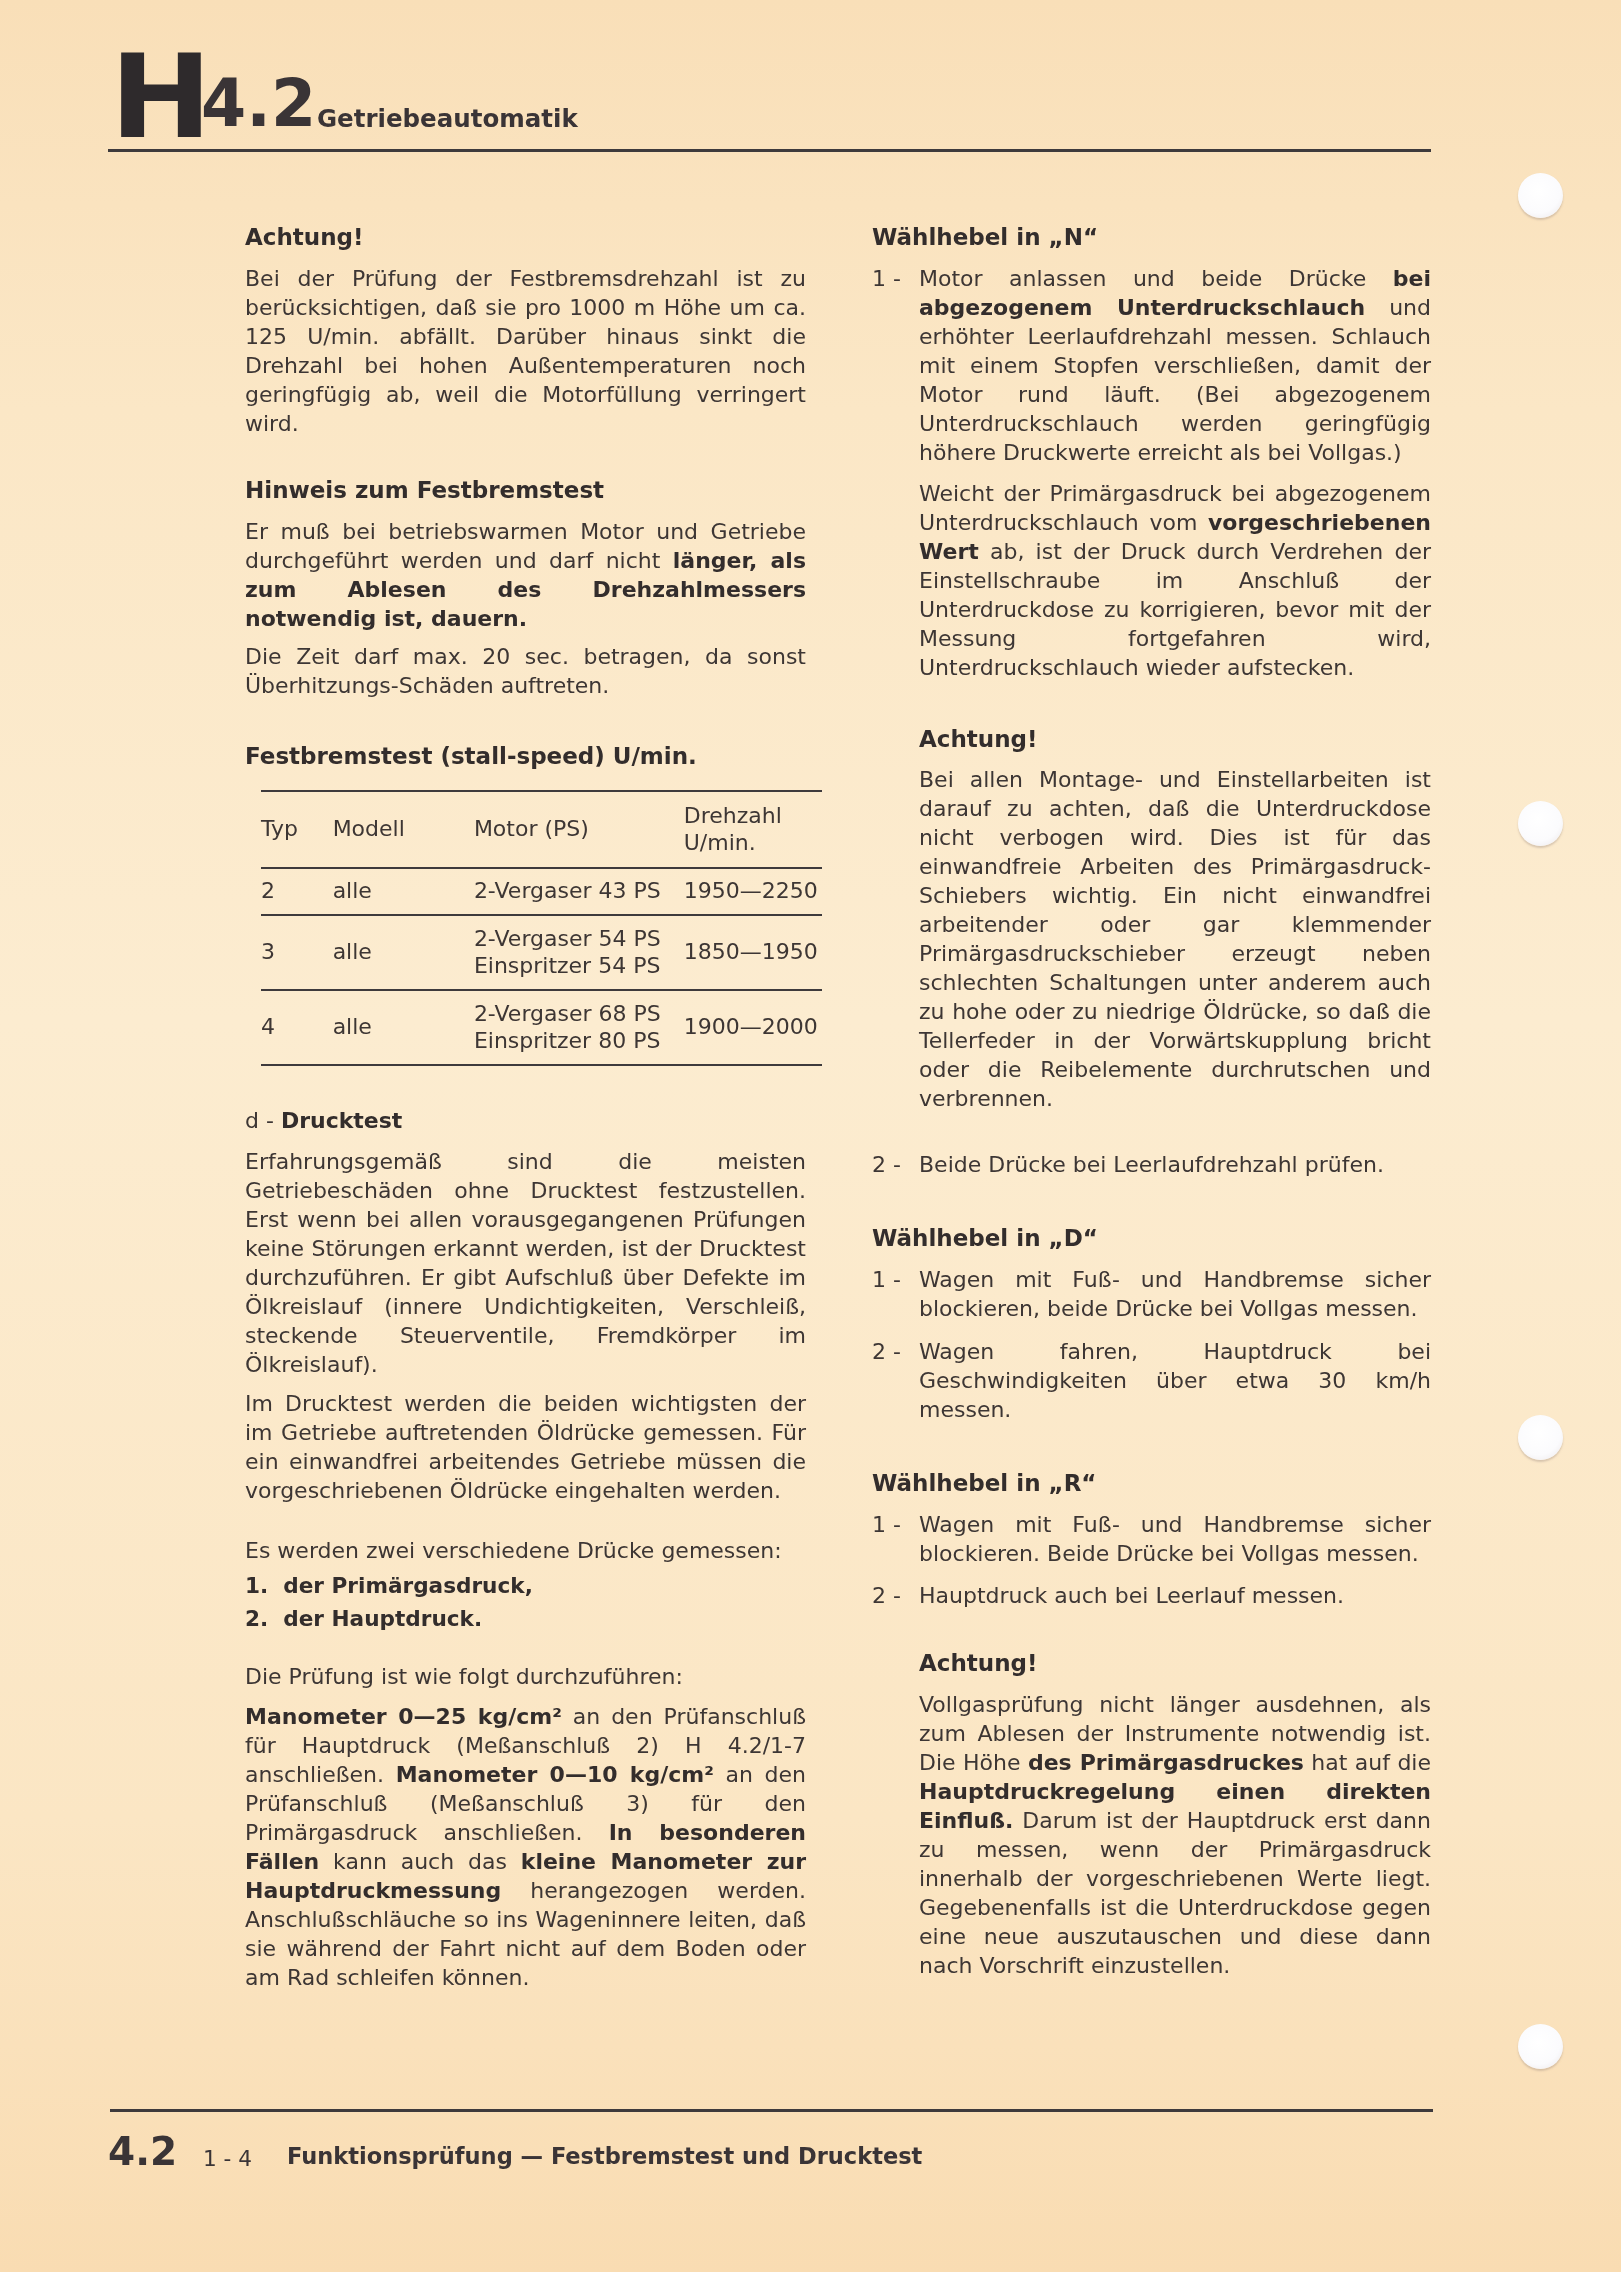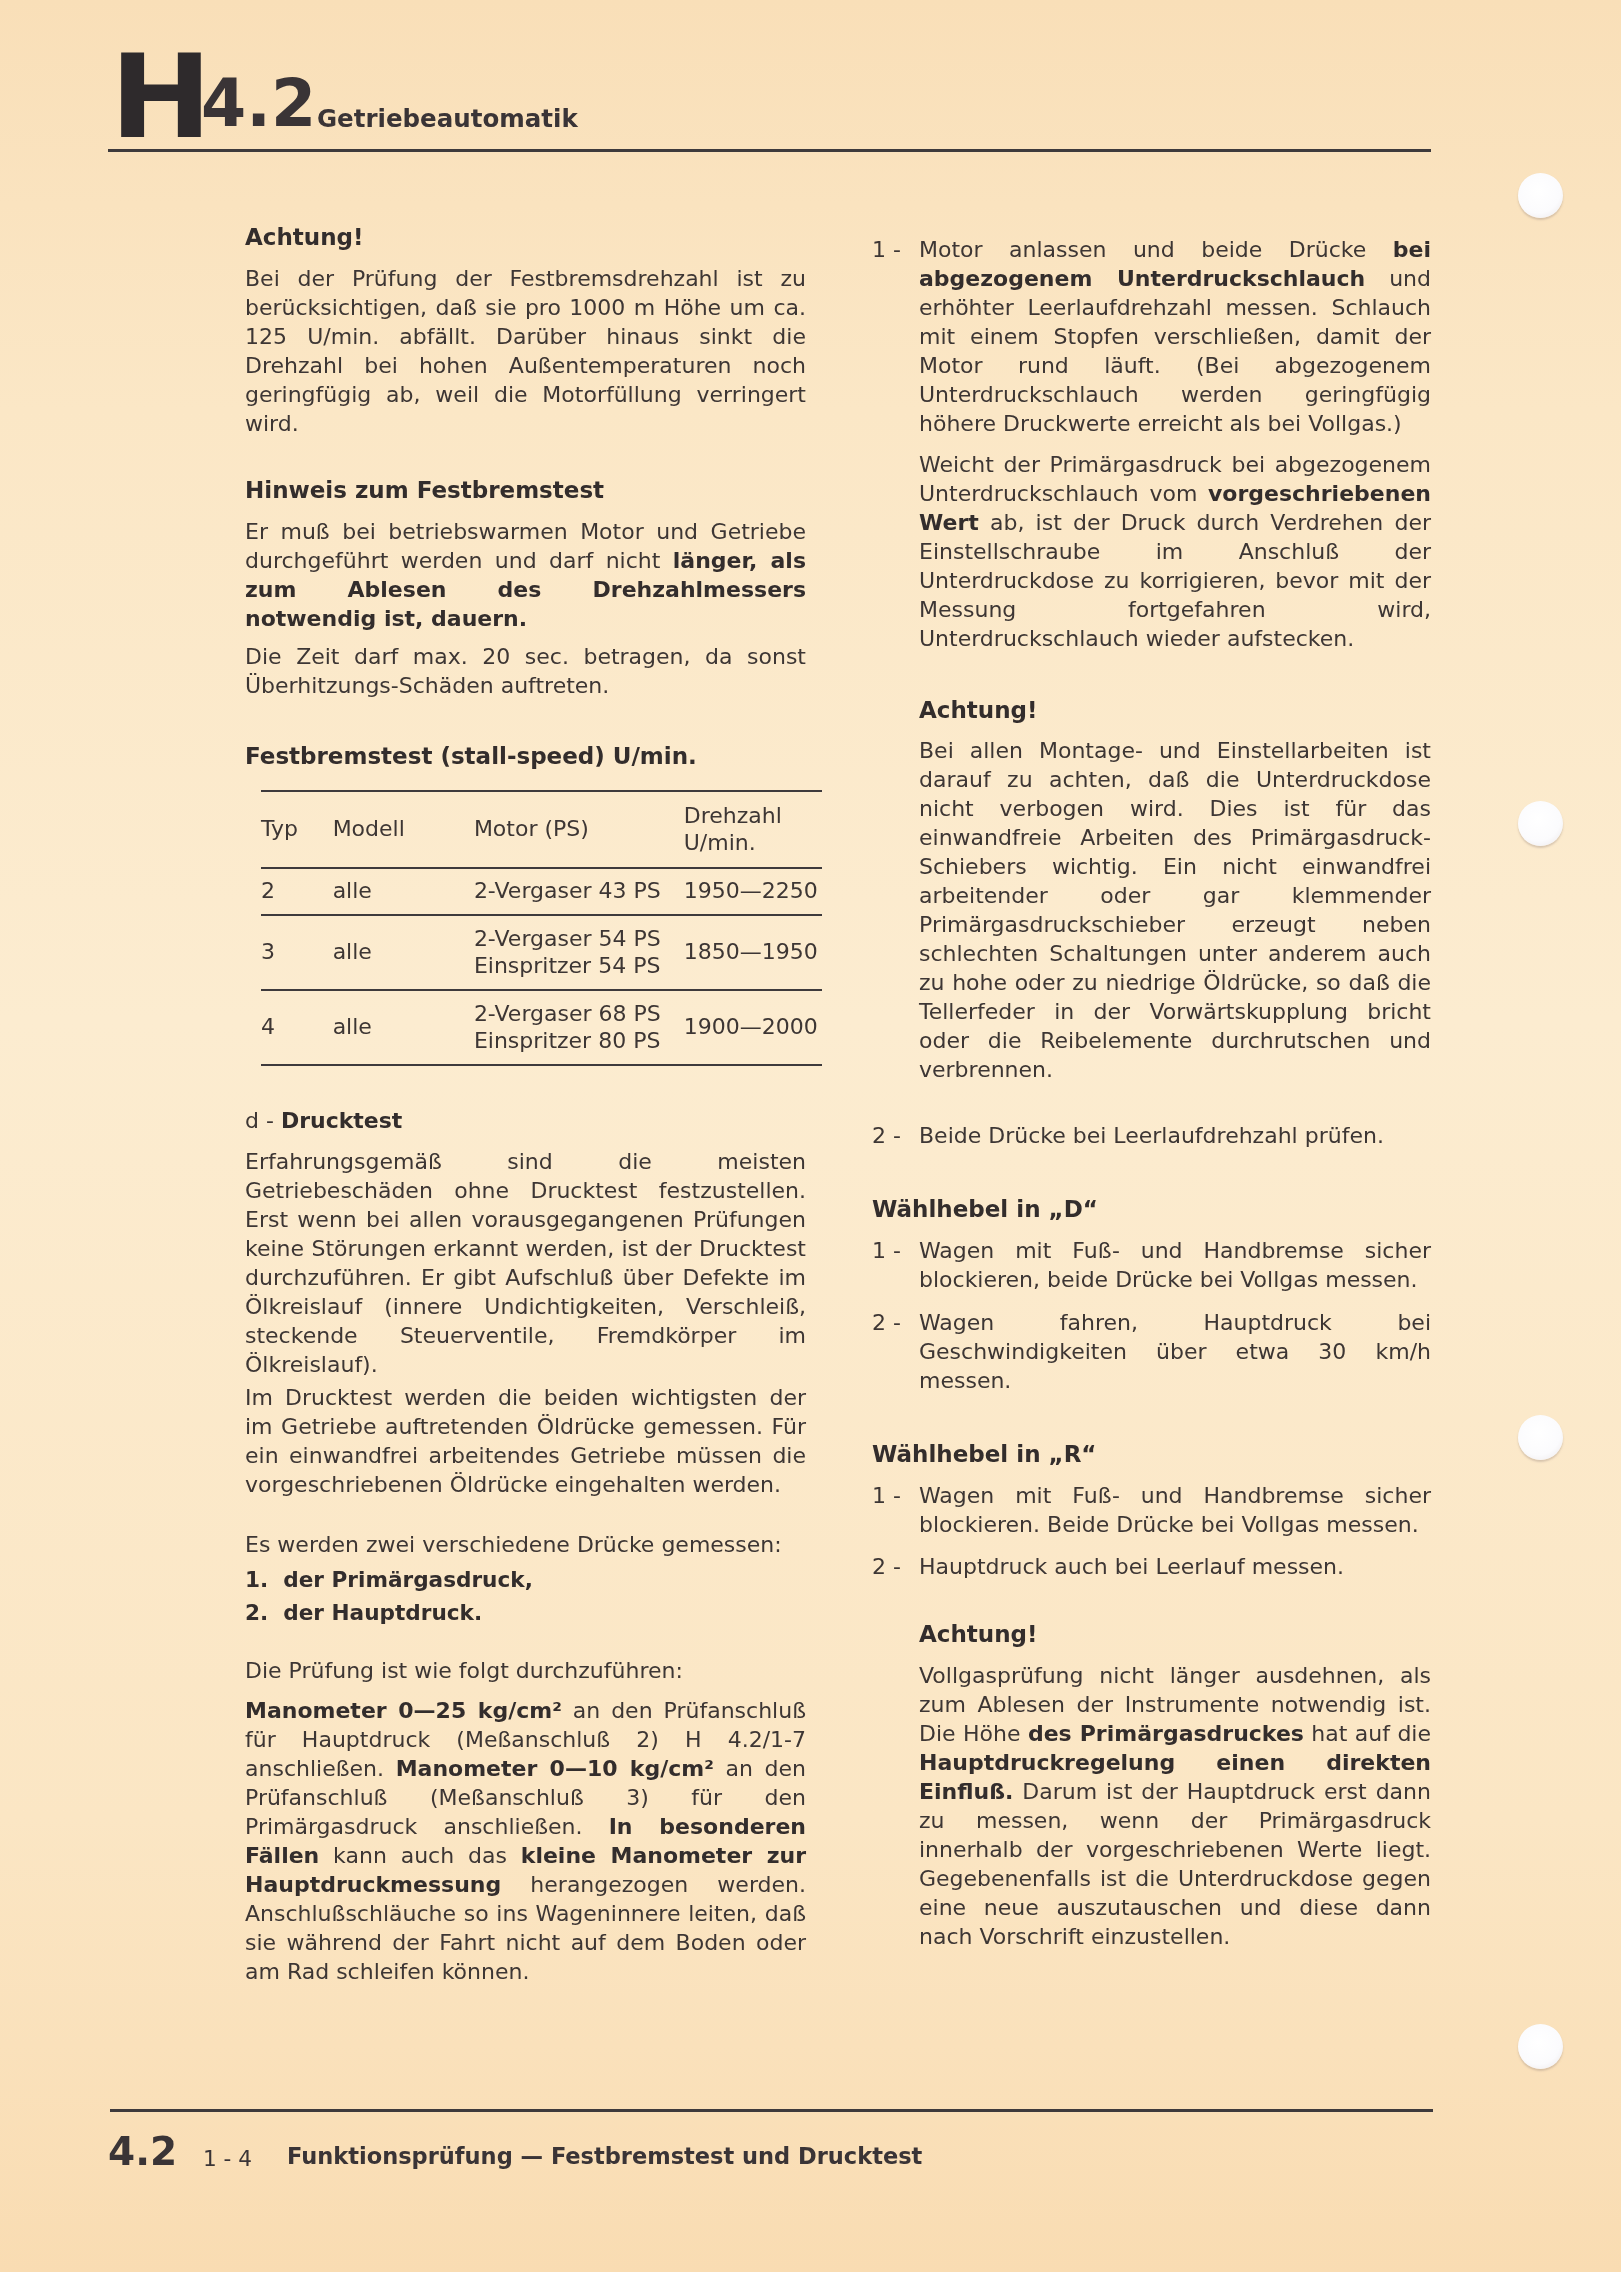--- a/index.html
+++ b/index.html
@@ -117,31 +117,32 @@
             <div>Einspritzer 80 PS</div>
           </td>
         <td>1900—2000</td>
       </tr>
     </tbody>
   </table>
 
   <div class="col" style="left:245px; top:1106px; width:561px;">
     <p style="text-align:left;"><span>d - </span><b>Drucktest</b></p>
     <p style="margin-top:11.8px;">Erfahrungsgemäß sind die meisten Getriebeschäden ohne Drucktest festzustellen. Erst wenn bei allen vorausgegangenen Prüfungen keine Störungen erkannt werden, ist der Drucktest durchzuführen. Er gibt Aufschluß über Defekte im Ölkreislauf (innere Undichtigkeiten, Verschleiß, steckende Steuerventile, Fremdkörper im Ölkreislauf).</p>
-    <p style="margin-top:4px;">Im Drucktest werden die beiden wichtigsten der im Getriebe auftretenden Öldrücke gemessen. Für ein einwandfrei arbeitendes Getriebe müssen die vorgeschriebenen Öldrücke eingehalten werden.</p>
+    <p style="margin-top:10px;">Im Drucktest werden die beiden wichtigsten der im Getriebe auftretenden Öldrücke gemessen. Für ein einwandfrei arbeitendes Getriebe müssen die vorgeschriebenen Öldrücke eingehalten werden.</p>
     <p style="margin-top:31px;">Es werden zwei verschiedene Drücke gemessen:</p>
     <p class="h" style="margin-top:5.9px; white-space:pre; font-size:21.6px;">1.  der Primärgasdruck,</p>
     <p class="h" style="margin-top:3.9px; white-space:pre; font-size:21.6px;">2.  der Hauptdruck.</p>
     <p style="margin-top:29px;">Die Prüfung ist wie folgt durchzuführen:</p>
     <p style="margin-top:11.8px;">
       <b>Manometer 0—25 kg/cm²</b><span> an den Prüfanschluß für Hauptdruck (Meßanschluß 2) H 4.2/1-7 anschließen. </span><b>Manometer 0—10 kg/cm²</b><span> an den Prüfanschluß (Meßanschluß 3) für den Primärgasdruck anschließen. </span><b>In besonderen Fällen</b><span> kann auch das </span><b>kleine Manometer zur Hauptdruckmessung</b><span> herangezogen werden. Anschlußschläuche so ins Wageninnere leiten, daß sie während der Fahrt nicht auf dem Boden oder am Rad schleifen können.</span>
     </p>
   </div>
 
   <div class="col" style="left:872px; top:223px; width:559px;">
+    <p class="h">Wählhebel in „N“</p>
     <div class="item" style="margin-top:11.8px;">
       <span class="n">1 -</span>
       <span class="t"><span>Motor anlassen und beide Drücke </span><b>bei abgezogenem Unterdruckschlauch</b><span> und erhöhter Leerlaufdrehzahl messen. Schlauch mit einem Stopfen verschließen, damit der Motor rund läuft. (Bei abgezogenem Unterdruckschlauch werden geringfügig höhere Druckwerte erreicht als bei Vollgas.)</span></span>
     </div>
     <div class="item" style="margin-top:11.8px;">
       <span class="n"></span>
       <span class="t"><span>Weicht der Primärgasdruck bei abgezogenem Unterdruckschlauch vom </span><b>vorgeschriebenen Wert</b><span> ab, ist der Druck durch Verdrehen der Einstellschraube im Anschluß der Unterdruckdose zu korrigieren, bevor mit der Messung fortgefahren wird, Unterdruckschlauch wieder aufstecken.</span></span>
     </div>
     <div class="item" style="margin-top:43px;">
       <span class="n"></span>

